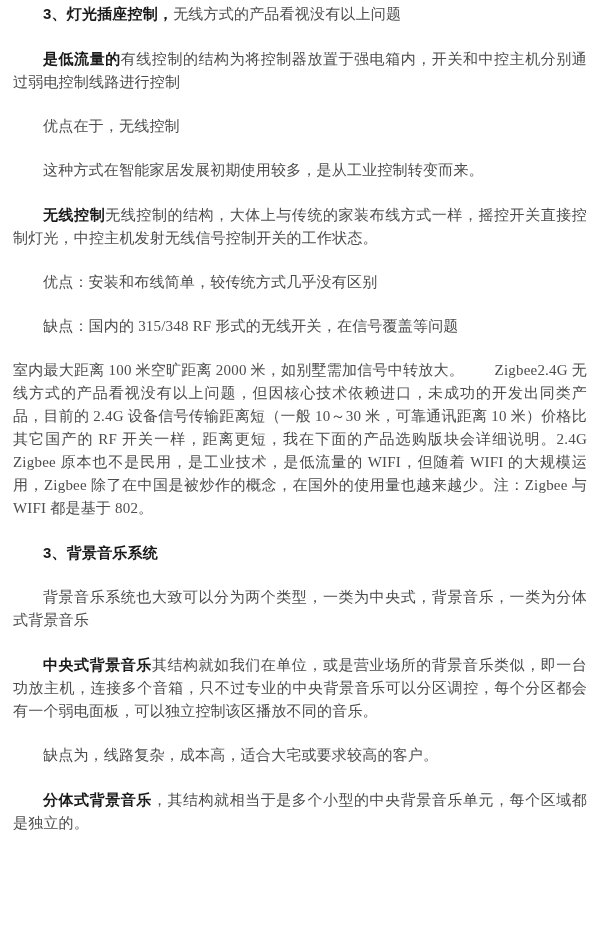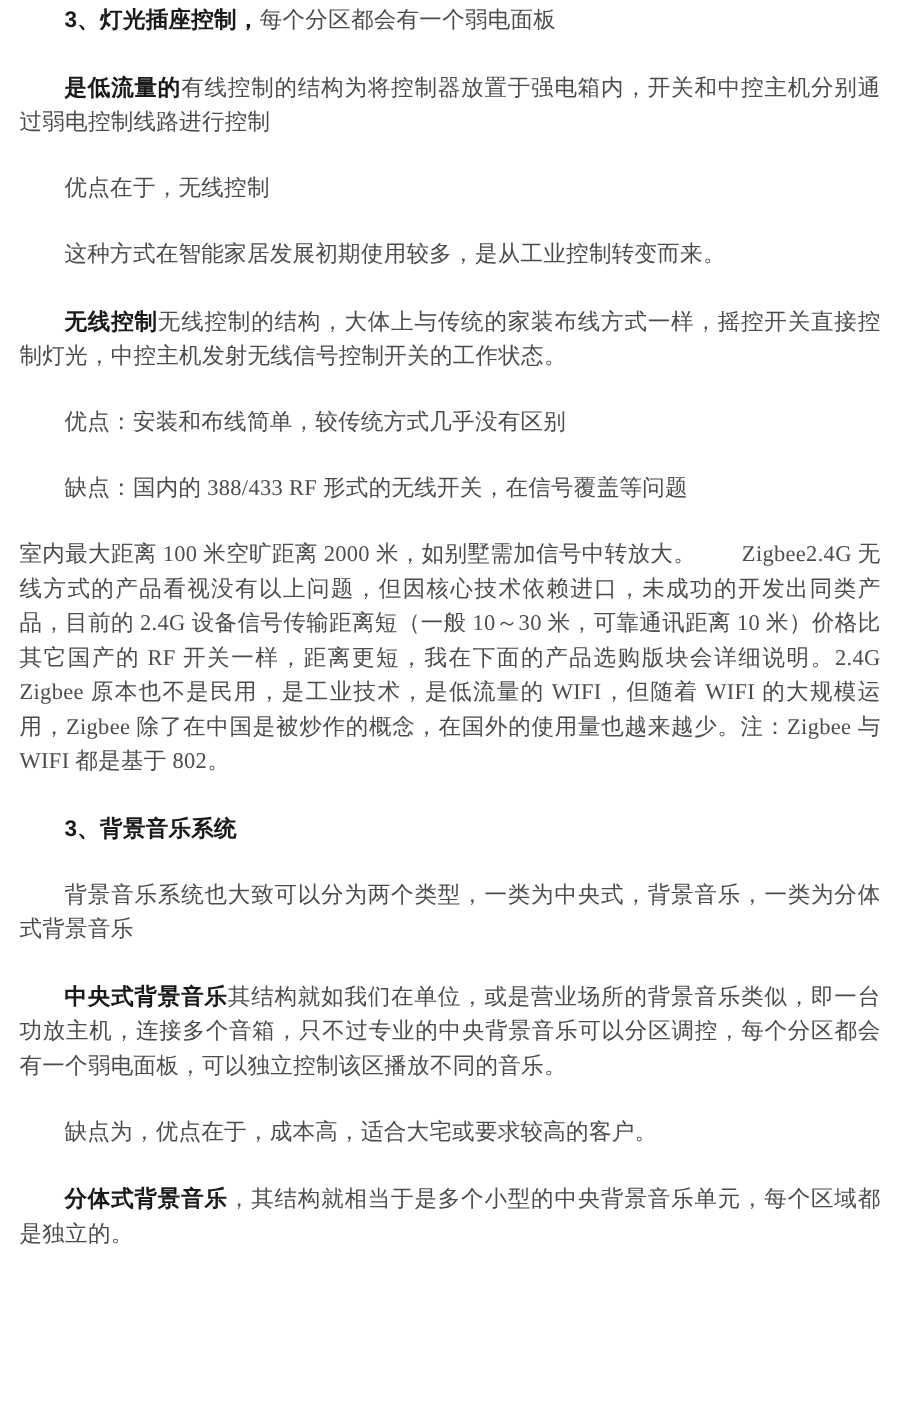--- a/index.html
+++ b/index.html
@@ -34,42 +34,42 @@
   }
   .body-text {
     color: #4c4c4c;
   }
 </style>
 </head>
 <body>
 
 <div class="page">
 
-  <p class="para indent"><span class="lead">3、灯光插座控制，</span><span class="body-text">每个分区都会有一个弱电面板</span></p>
+  <p class="para indent"><span class="lead">3、灯光插座控制，</span><span class="body-text">无线方式的产品看视没有以上问题</span></p>
 
   <p class="para indent"><span class="lead">是低流量的</span><span class="body-text">有线控制的结构为将控制器放置于强电箱内，开关和中控主机分别通过弱电控制线路进行控制</span></p>
 
   <p class="para indent"><span class="body-text">优点在于，无线控制</span></p>
 
 
   <p class="para indent"><span class="body-text">这种方式在智能家居发展初期使用较多，是从工业控制转变而来。</span></p>
 
 
   <p class="para indent"><span class="lead">无线控制</span><span class="body-text">无线控制的结构，大体上与传统的家装布线方式一样，摇控开关直接控制灯光，中控主机发射无线信号控制开关的工作状态。</span></p>
 
   <p class="para indent"><span class="body-text">优点：安装和布线简单，较传统方式几乎没有区别</span></p>
 
-  <p class="para indent"><span class="body-text">缺点：国内的 388/433 RF 形式的无线开关，在信号覆盖等问题</span></p>
+  <p class="para indent"><span class="body-text">缺点：国内的 315/348 RF 形式的无线开关，在信号覆盖等问题</span></p>
 
   <p class="para"><span class="body-text">室内最大距离 100 米空旷距离 2000 米，如别墅需加信号中转放大。　　Zigbee2.4G 无线方式的产品看视没有以上问题，但因核心技术依赖进口，未成功的开发出同类产品，目前的 2.4G 设备信号传输距离短（一般 10～30 米，可靠通讯距离 10 米）价格比其它国产的 RF 开关一样，距离更短，我在下面的产品选购版块会详细说明。2.4G　Zigbee 原本也不是民用，是工业技术，是低流量的 WIFI，但随着 WIFI 的大规模运用，Zigbee 除了在中国是被炒作的概念，在国外的使用量也越来越少。注：Zigbee 与 WIFI 都是基于 802。</span></p>
 
   <p class="para indent"><span class="lead">3、背景音乐系统</span><span class="body-text"></span></p>
 
   <p class="para indent"><span class="body-text">背景音乐系统也大致可以分为两个类型，一类为中央式，背景音乐，一类为分体式背景音乐</span></p>
 
   <p class="para indent"><span class="lead">中央式背景音乐</span><span class="body-text">其结构就如我们在单位，或是营业场所的背景音乐类似，即一台功放主机，连接多个音箱，只不过专业的中央背景音乐可以分区调控，每个分区都会有一个弱电面板，可以独立控制该区播放不同的音乐。</span></p>
 
 
-  <p class="para indent"><span class="body-text">缺点为，优点在于，成本高，适合大宅或要求较高的客户。</span></p>
+  <p class="para indent"><span class="body-text">缺点为，线路复杂，成本高，适合大宅或要求较高的客户。</span></p>
 
   <p class="para indent"><span class="lead">分体式背景音乐</span><span class="body-text">，其结构就相当于是多个小型的中央背景音乐单元，每个区域都是独立的。</span></p>
 
 </div>
 
 </body></html>

